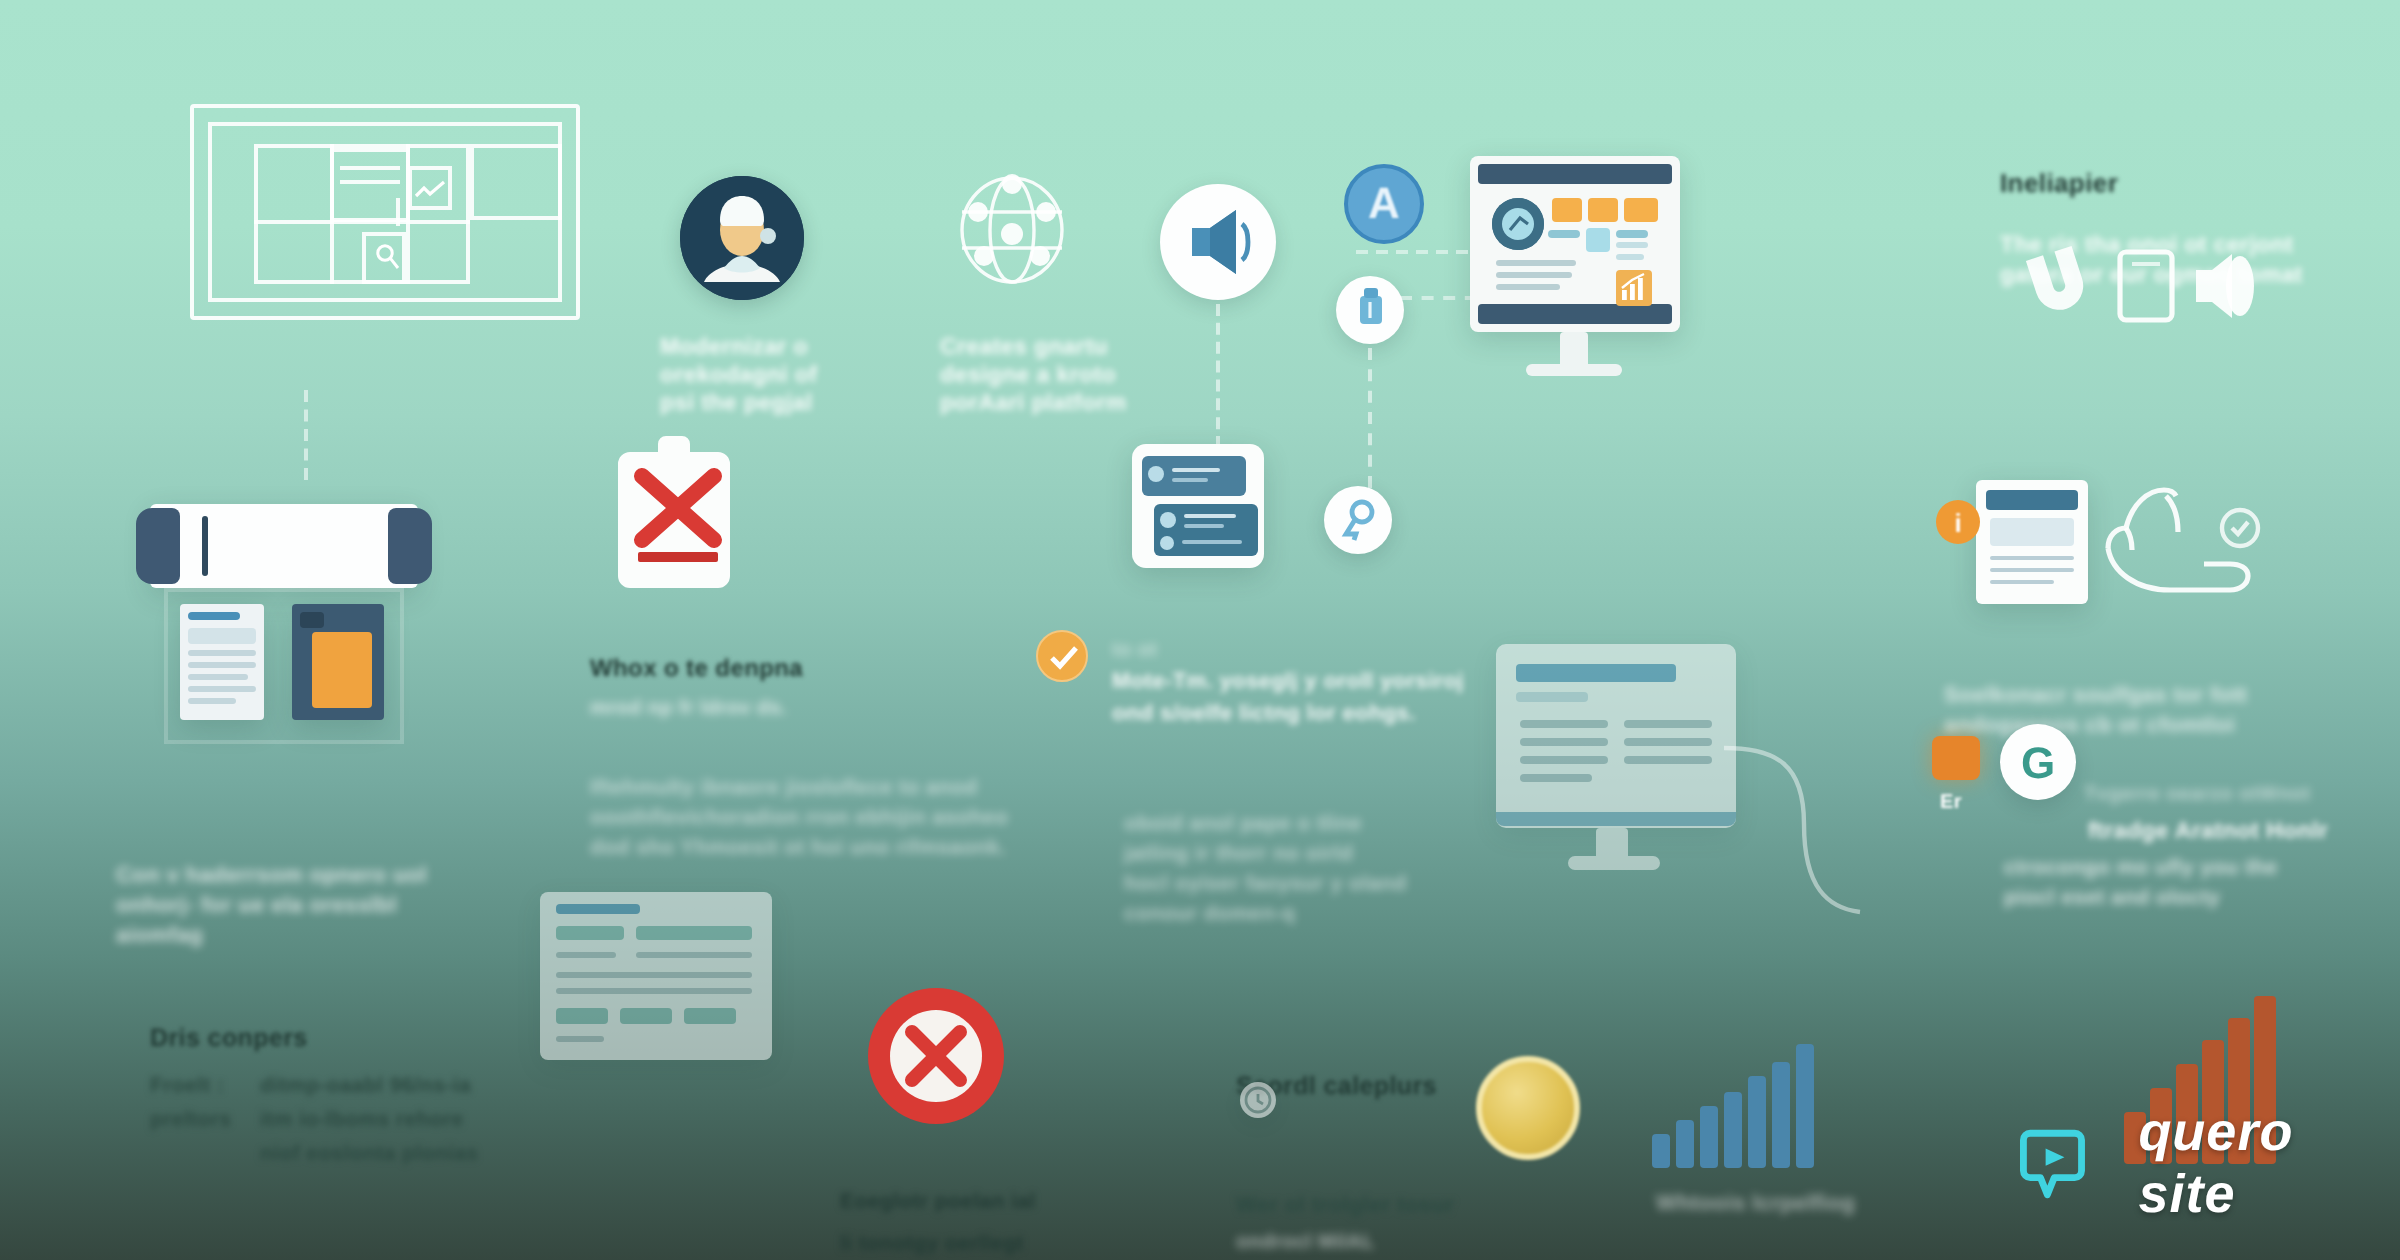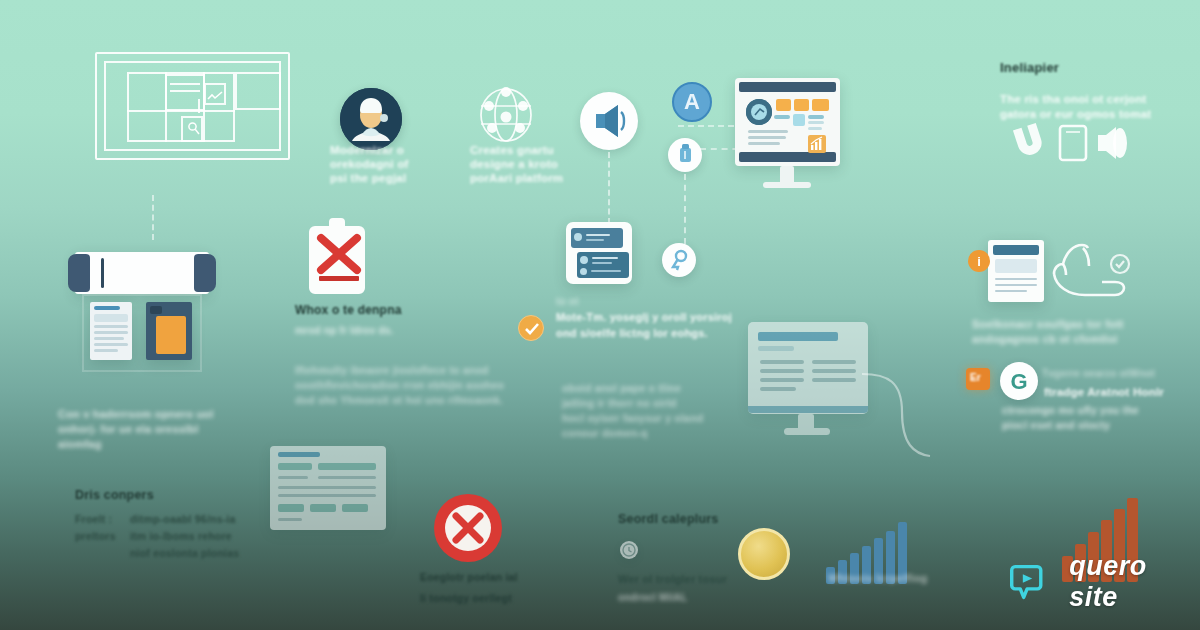--- a/index.html
+++ b/index.html
@@ -10,21 +10,21 @@
       #a9e3cd 0%, #a7e1cb 18%, #9ed6c4 33%,
       #8ec6b7 47%, #75aaa0 62%, #5b8a80 76%,
       #46685f 88%, #35473f 100%);
     position:relative;
   }
   .stage { position:absolute; inset:0; }
   .n { position:absolute; }
 
   
   .txt { position:absolute; font-weight:600; letter-spacing:.2px;
-         filter:blur(1.1px); white-space:nowrap; }
+         filter:blur(1.1px); white-space:nowrap;margin-top:24px; }
   .txt.soft { filter:blur(1.5px); }
   .txt.vsoft { filter:blur(2.1px); }
   .white  { color:rgba(255,255,255,.92); }
   .whitem { color:rgba(255,255,255,.72); }
   .whitel { color:rgba(255,255,255,.52); }
   .dark   { color:#223b35; }
   .darkm  { color:#2c4a42; }
 
   
   .wire { position:absolute; border:2.5px solid rgba(255,255,255,.92); }

